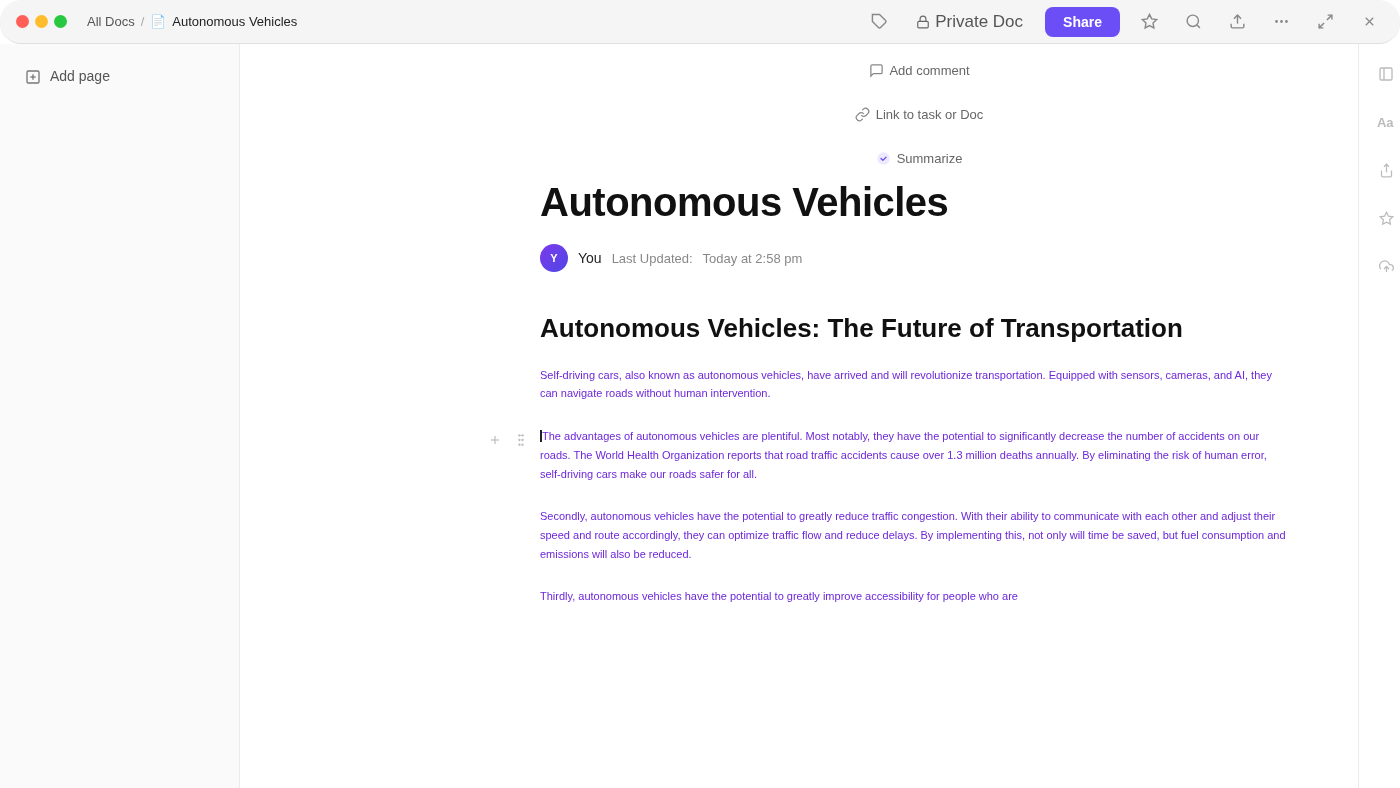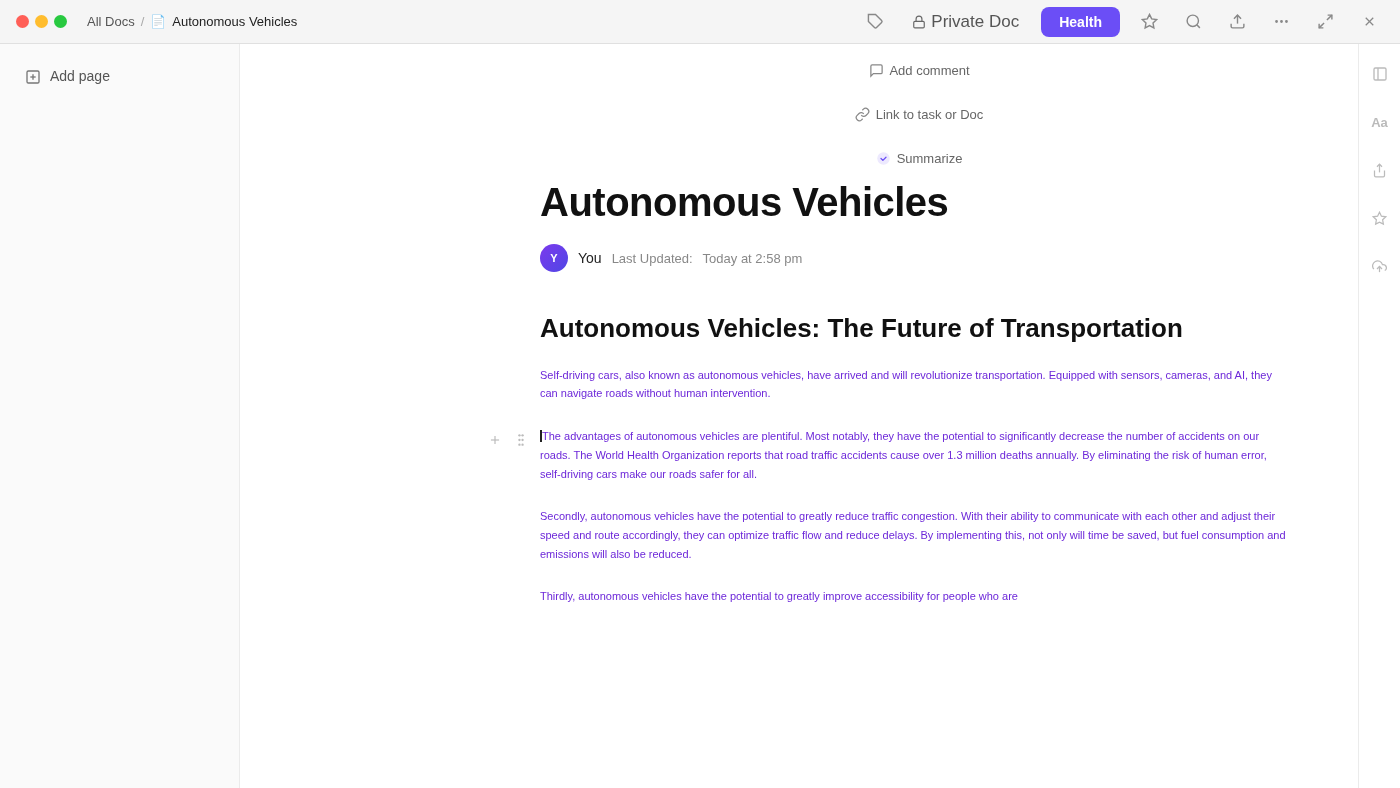--- a/index.html
+++ b/index.html
@@ -15,20 +15,21 @@
     
     .titlebar {
       height: 44px;
       background: #f5f5f5;
       border-bottom: 1px solid #e0e0e0;
       display: flex;
       align-items: center;
       padding: 0 16px;
       gap: 8px;
       position: relative;
+      border-radius: 21px;
     }
     .traffic-lights {
       display: flex;
       gap: 6px;
       align-items: center;
     }
     .traffic-light {
       width: 13px;
       height: 13px;
       border-radius: 50%;
@@ -278,21 +279,21 @@
       flex-direction: column;
       align-items: center;
       padding: 16px 0;
       gap: 20px;
     }
     .right-sidebar-icon {
       width: 28px;
       height: 28px;
       display: flex;
       align-items: center;
-      justify-content: center;
+      justify-content: flex-end;
       border-radius: 6px;
       cursor: pointer;
       color: #bbb;
       font-size: 16px;
     }
 
     
     .active-block {
       cursor: text;
     }
@@ -326,21 +327,21 @@
     </button>
 
     <div class="private-doc-btn">
       <svg width="14" height="14" viewBox="0 0 24 24" fill="none" stroke="#666" stroke-width="2">
         <rect x="3" y="11" width="18" height="11" rx="2" ry="2"></rect>
         <path d="M7 11V7a5 5 0 0 1 10 0v4"></path>
       </svg>
       <span>Private Doc</span>
     </div>
 
-    <button class="share-btn">Health</button>
+    <button class="share-btn">Share</button>
 
     <button class="titlebar-icon-btn">
       <svg width="17" height="17" viewBox="0 0 24 24" fill="none" stroke="#888" stroke-width="2">
         <polygon points="12 2 15.09 8.26 22 9.27 17 14.14 18.18 21.02 12 17.77 5.82 21.02 7 14.14 2 9.27 8.91 8.26 12 2"></polygon>
       </svg>
     </button>
 
     <button class="titlebar-icon-btn">
       <svg width="17" height="17" viewBox="0 0 24 24" fill="none" stroke="#888" stroke-width="2">
         <circle cx="11" cy="11" r="8"></circle>

